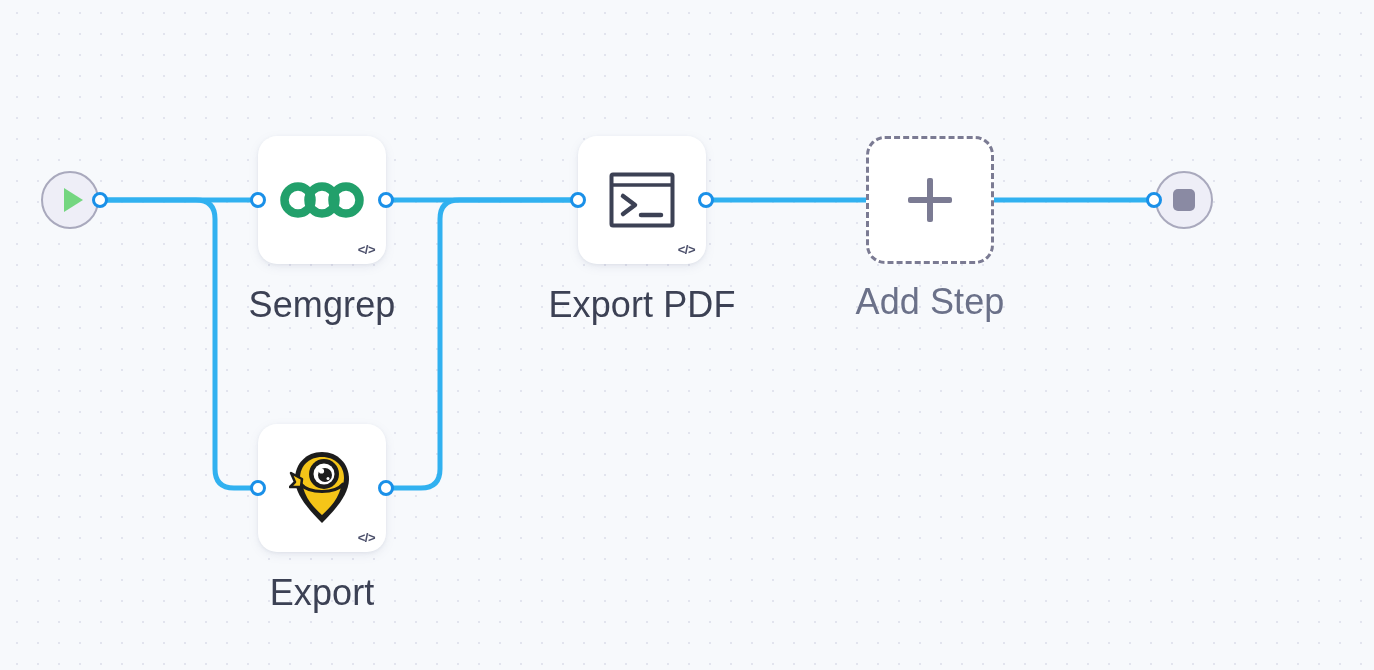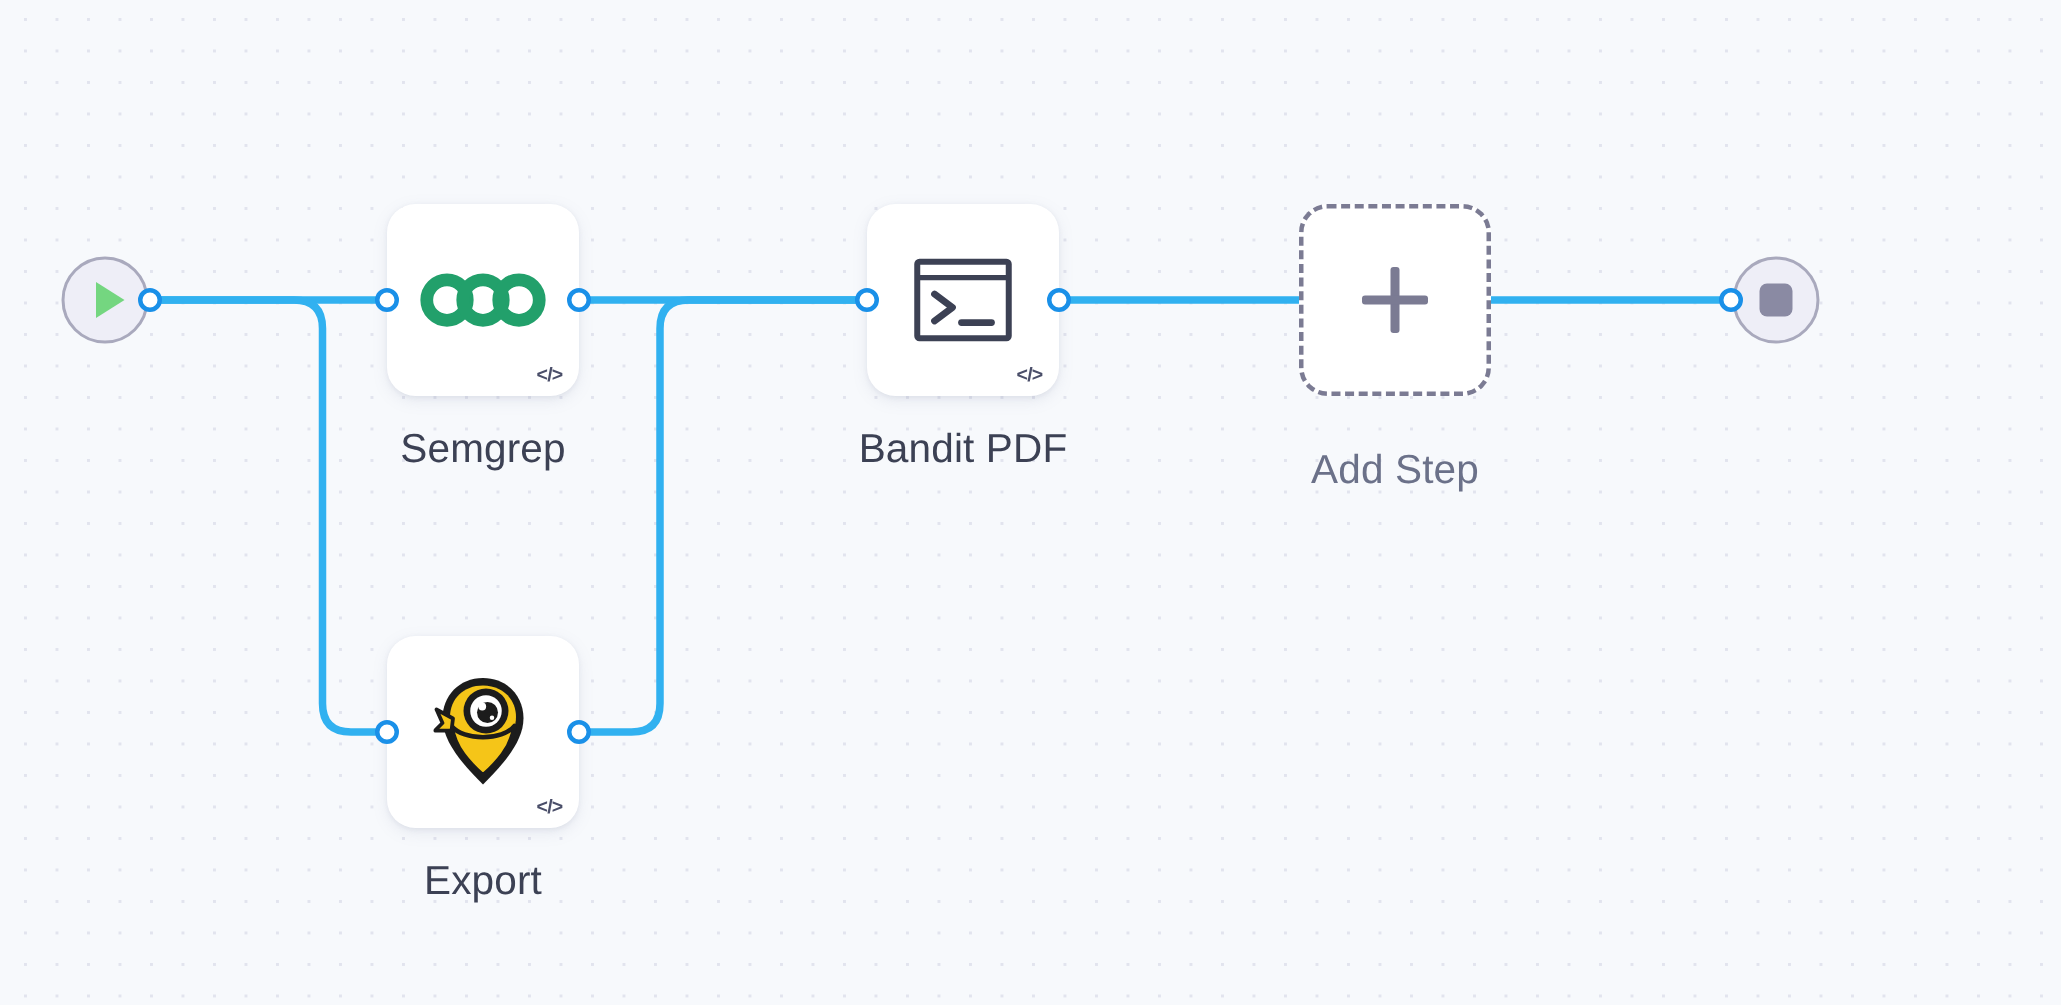--- a/index.html
+++ b/index.html
@@ -144,26 +144,26 @@
     border-radius: 50%;
     background: #ffffff;
     border: 3.5px solid #1a90e8;
     z-index: 5;
   }
 
   
   .node-label {
     position: absolute;
     text-align: center;
-    font-size: 27px;
+    font-size: 36px;
     color: #3c4154;
     white-space: nowrap;
     letter-spacing: 0.1px;
   }
-  .node-label.muted { color: #6b7189; margin-top: 17px; }
+  .node-label.muted { color: #6b7189; }
 </style>
 </head>
 <body>
 
 <div id="canvas">
 
   <svg id="edges" viewBox="0 0 1374 670" width="1374" height="670">
 
     <path class="edge-path" d="M 99 200 L 261 200"></path>
 
@@ -237,21 +237,21 @@
           <rect x="2.5" y="2.5" width="61" height="51" rx="1.5" fill="#ffffff" stroke="#3c4154" stroke-width="4"></rect>
           <line x1="2.5" y1="13" x2="63.5" y2="13" stroke="#3c4154" stroke-width="3.5"></line>
           <polyline points="14,24 26,33 14,42" fill="none" stroke="#3c4154" stroke-width="4.5" stroke-linecap="round" stroke-linejoin="round"></polyline>
           <line x1="32" y1="43" x2="52" y2="43" stroke="#3c4154" stroke-width="4.5" stroke-linecap="round"></line>
         </svg>
       </div>
       <span class="code-badge">&lt;/&gt;</span>
     </div>
     <div class="port" style="left:-8px; top:56px;"></div>
     <div class="port" style="left:120px; top:56px;"></div>
-    <div class="node-label" style="left:-36px; top:148px; width:200px;">Bandit PDF</div>
+    <div class="node-label" style="left:-36px; top:148px; width:200px;">Export PDF</div>
   </div>
 
   <div class="node" style="left:866px; top:136px;">
     <div class="add-card">
       <div class="plus-glyph"></div>
     </div>
     <div class="node-label muted" style="left:-36px; top:145px; width:200px;">Add Step</div>
   </div>
 
   <div class="node" style="left:1155px; top:171px;">

